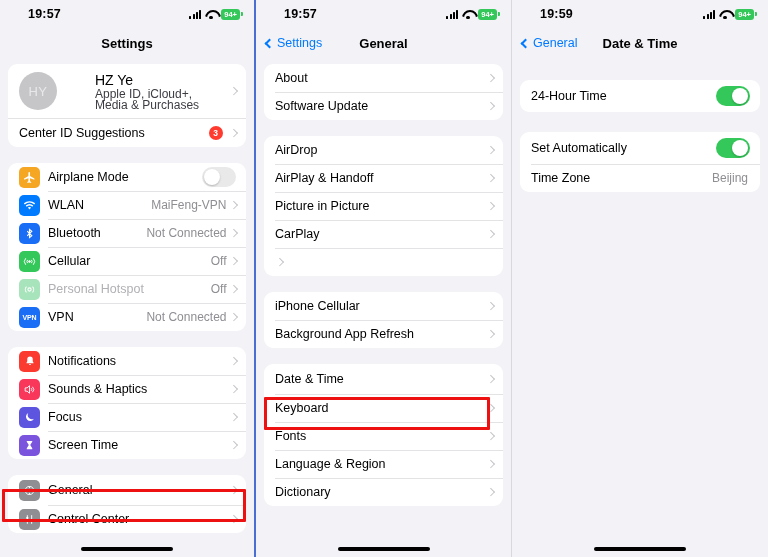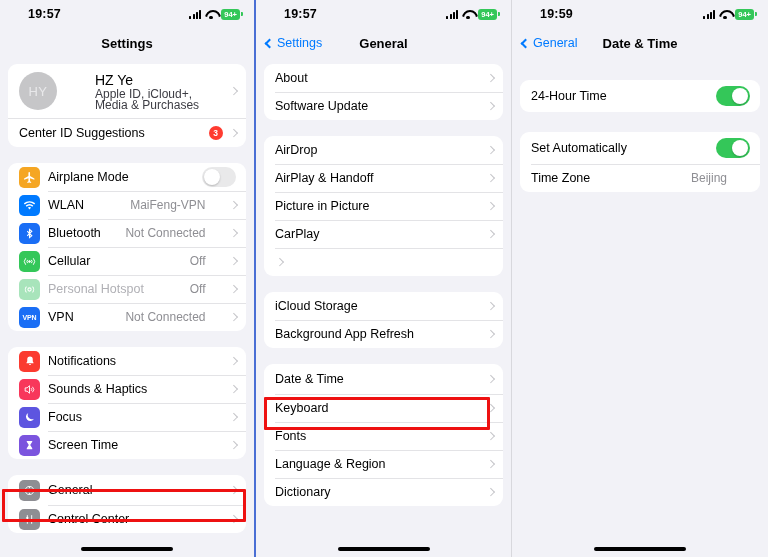--- a/index.html
+++ b/index.html
@@ -77,21 +77,21 @@
     display:flex; align-items:center; min-height:28px;
     padding: 0 10px 0 11px; position:relative;
   }
   .row + .row::before {
     content:""; position:absolute; left:11px; right:0; top:0;
     height:1px; background:#e3e3e6;
   }
   .row.has-icon + .row.has-icon::before { left: 40px; }
   .row-label { font-size:12.5px; color:#000; flex:1; padding:7px 0; }
   .row-label.dim { color:#b0b0b5; }
-  .row-value { font-size:12px; color:#8e8e93; margin-right:23px; }
+  .row-value { font-size:12px; color:#8e8e93; margin-right:2px; }
   .chev {
     width:5.5px;height:5.5px;border-top:1.6px solid #c4c4c8;
     border-right:1.6px solid #c4c4c8; transform:rotate(45deg);
     flex-shrink:0; margin-left:2px;
   }
 
   .ico {
     width:21px;height:21px;border-radius:5px;margin-right:8px;
     display:flex;align-items:center;justify-content:center;
     color:#fff;font-size:11px;flex-shrink:0;
@@ -363,21 +363,21 @@
         <div class="row-label">CarPlay</div>
         <div class="chev"></div>
       </div>
       <div class="row">
         <div class="chev"></div>
       </div>
     </div>
 
     <div class="group">
       <div class="row">
-        <div class="row-label">iCloud Storage</div>
+        <div class="row-label">iPhone Cellular</div>
         <div class="chev"></div>
       </div>
       <div class="row">
         <div class="row-label">Background App Refresh</div>
         <div class="chev"></div>
       </div>
     </div>
 
     <div class="group" style="margin-bottom:0">
       <div class="row" style="min-height:30px">

